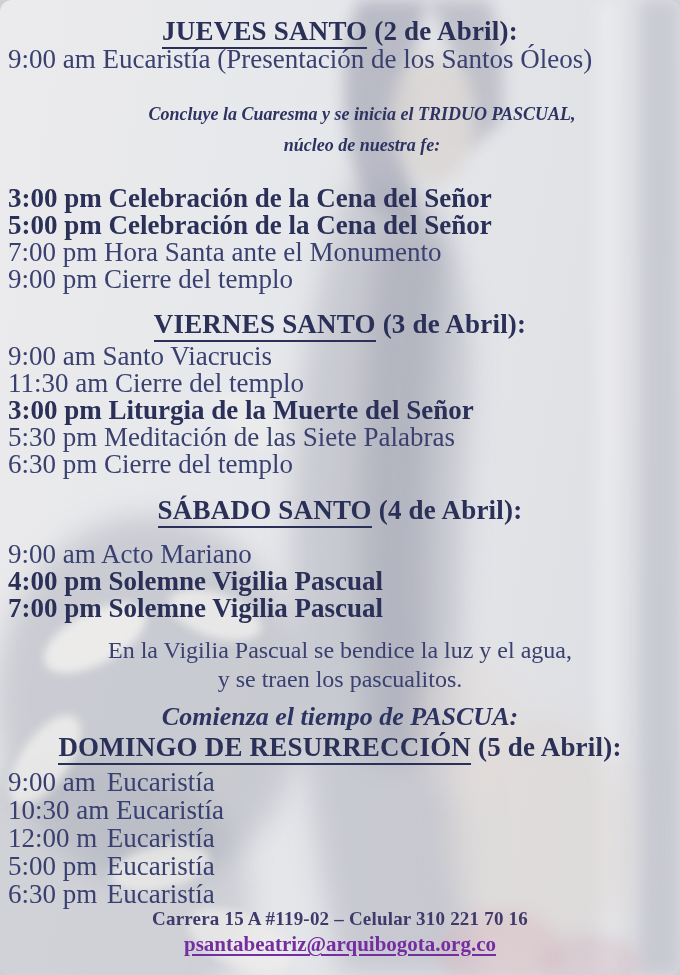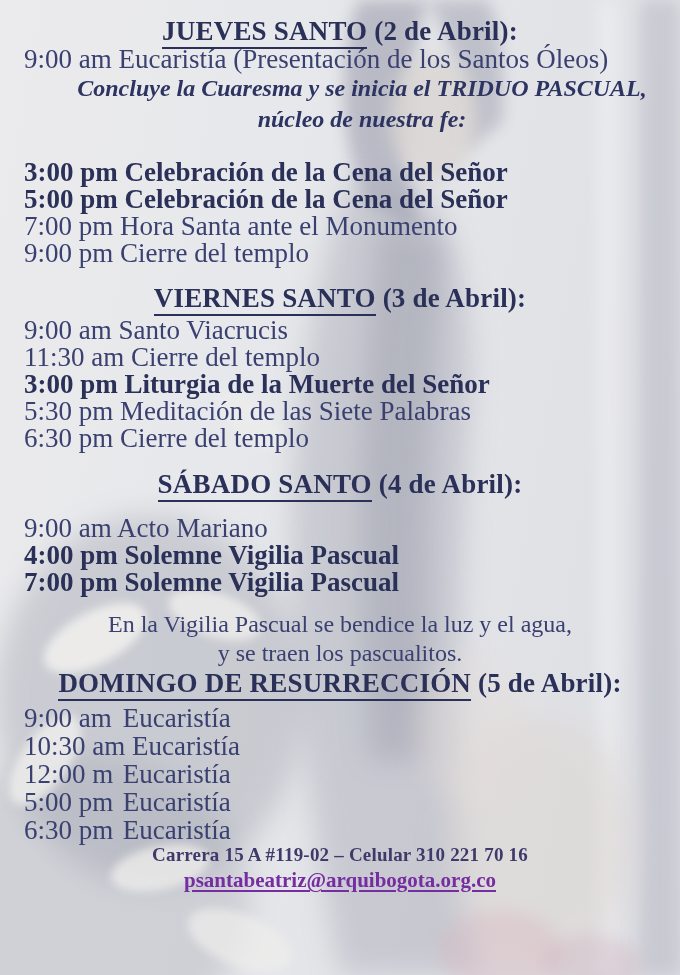--- a/index.html
+++ b/index.html
@@ -3,41 +3,42 @@
 <meta charset="utf-8">
 <style>
   html,body{margin:0;padding:0;background:#cfd0d4;}
   .page{
     position:relative;
     width:680px;height:975px;
     margin:0 auto;
     overflow:hidden;
     background:linear-gradient(100deg,#ebebed 0%,#e7e8eb 35%,#e2e3e7 70%,#dcdde2 100%);
     font-family:"Liberation Serif","DejaVu Serif",serif;
+    border-radius:12px;
   }
   .bg{position:absolute;left:0;top:0;z-index:0;}
   .content{position:relative;z-index:1;padding-top:16px;}
 
   .heading{
     text-align:center;font-weight:bold;font-size:27px;line-height:30px;
     color:#2a3058;letter-spacing:0.2px;
   }
   .heading .u{border-bottom:2.5px solid #2a3058;padding-bottom:1px;}
 
   .event{
     font-size:27px;line-height:27px;color:#3a4070;
-    padding-left:24px;white-space:nowrap;
+    padding-left:8px;white-space:nowrap;
   }
   .event.bold{font-weight:bold;color:#2a3058;}
   .event .t{display:inline;}
 
   .note-italic{
-    text-align:center;
+    margin-top:26px;text-align:center;
     font-style:italic;font-weight:bold;
-    font-size:24px;line-height:31px;color:#2e3462;padding-left:44px;
+    font-size:18px;line-height:31px;color:#2e3462;padding-left:44px;
   }
   .ev1{margin-top:24px;}
   .h-viernes{margin-top:16px;}
   .ev2{margin-top:4px;}
   .h-sabado{margin-top:17px;}
   .ev3{margin-top:16px;}
 
   .vigil{
     margin-top:14px;text-align:center;
     font-size:24px;line-height:29px;color:#3a4070;
@@ -143,20 +144,21 @@
       <div class="event"><span class="t">9:00 am</span> <span>Acto Mariano</span></div>
       <div class="event bold"><span class="t">4:00 pm</span> <span>Solemne Vigilia Pascual</span></div>
       <div class="event bold"><span class="t">7:00 pm</span> <span>Solemne Vigilia Pascual</span></div>
     </div>
 
     <div class="vigil">
       <div>En la Vigilia Pascual se bendice la luz y el agua,</div>
       <div>y se traen los pascualitos.</div>
     </div>
 
+    <div class="pascua">Comienza el tiempo de PASCUA:</div>
 
     <div class="heading h-domingo"><span class="u">DOMINGO DE RESURRECCIÓN</span><span> (5 de Abril):</span></div>
 
     <div class="ev4">
       <div class="event"><span class="t">9:00 am</span> <span>Eucaristía</span></div>
       <div class="event"><span class="t">10:30 am</span> <span>Eucaristía</span></div>
       <div class="event"><span class="t">12:00 m</span> <span>Eucaristía</span></div>
       <div class="event"><span class="t">5:00 pm</span> <span>Eucaristía</span></div>
       <div class="event"><span class="t">6:30 pm</span> <span>Eucaristía</span></div>
     </div>

